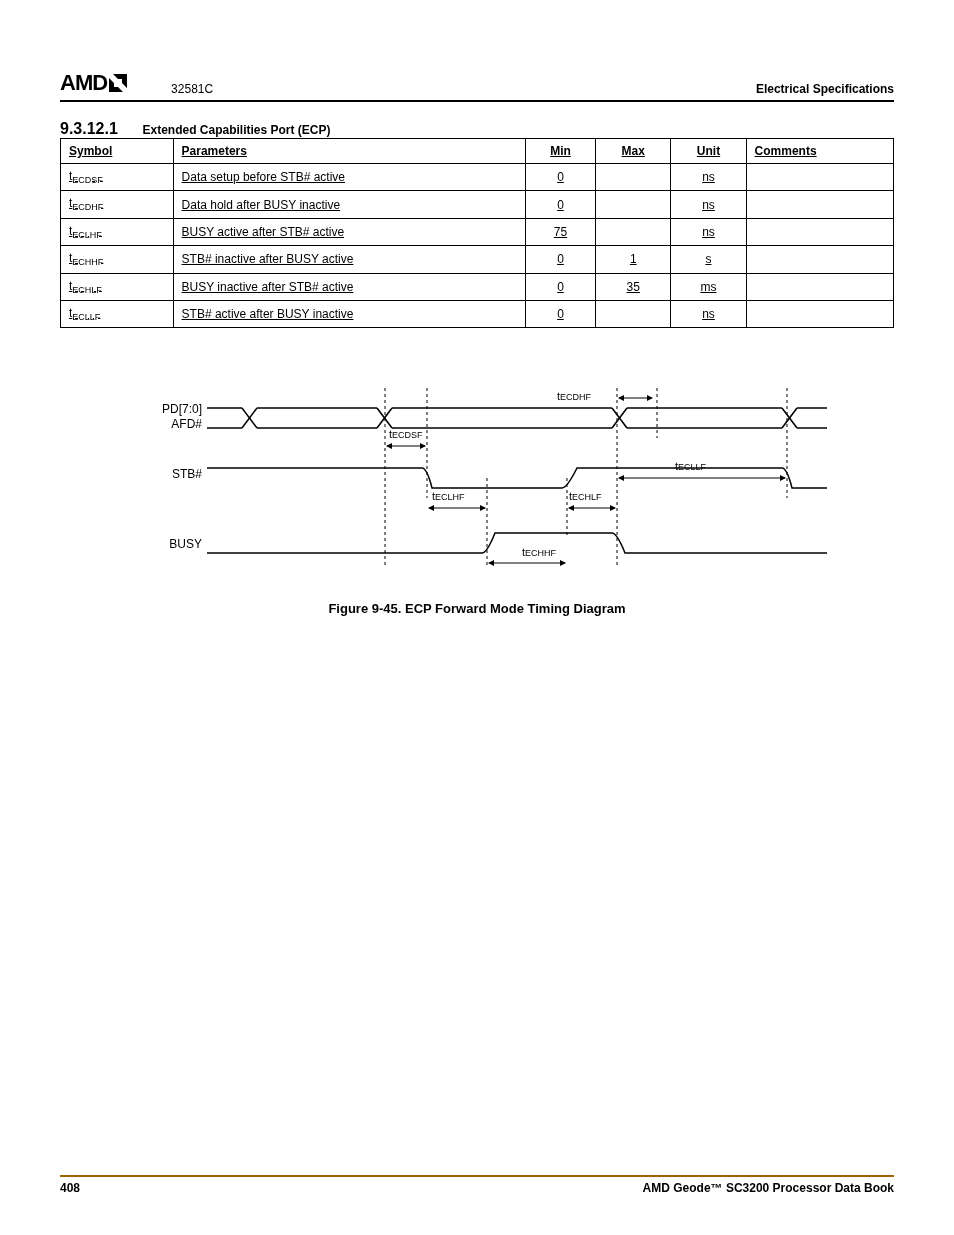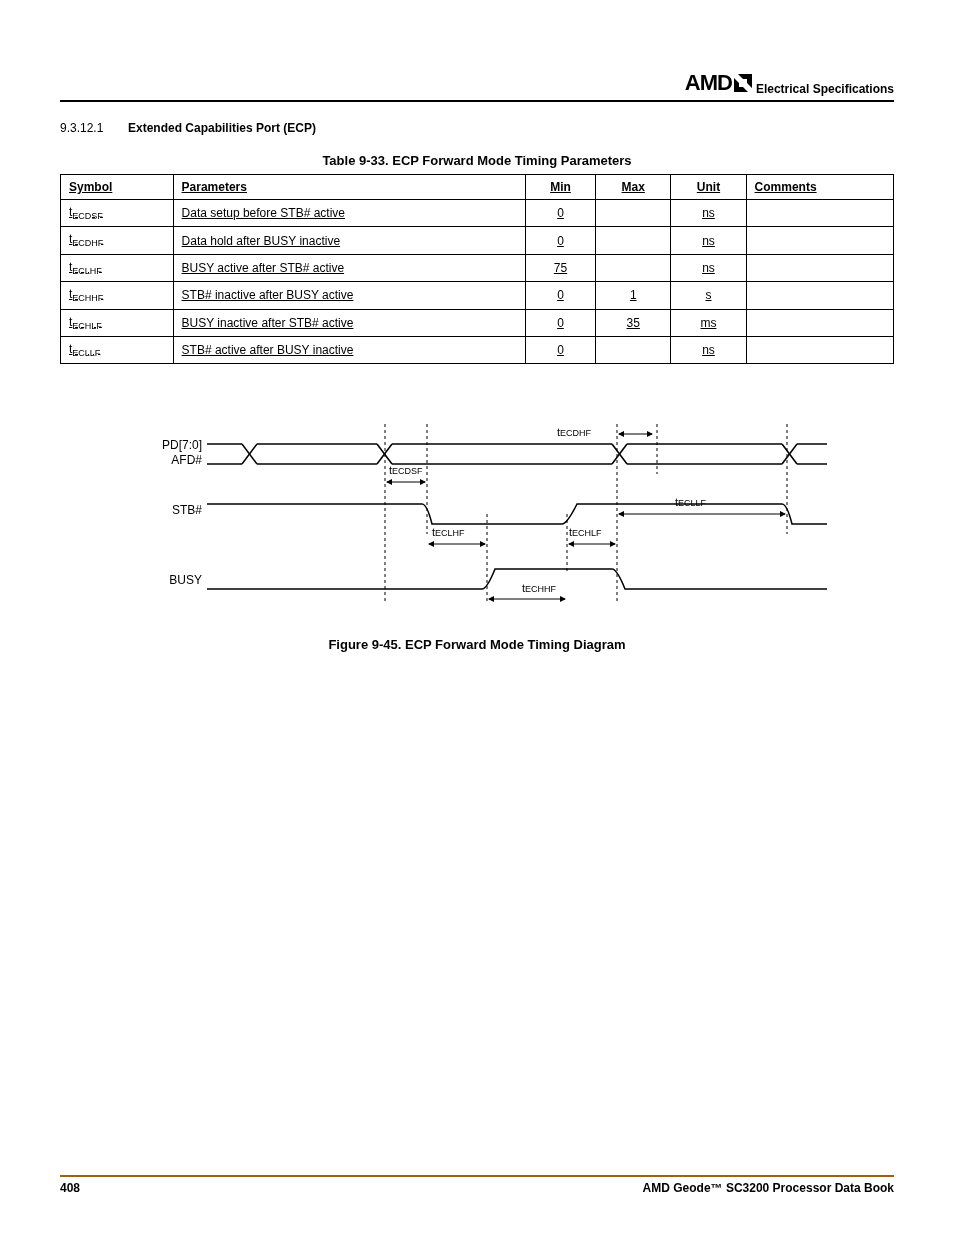--- a/index.html
+++ b/index.html
@@ -28,21 +28,21 @@
   .logo {
     font-weight: 900;
     font-size: 22px;
     letter-spacing: -1px;
     display: flex;
     align-items: center;
   }
   .logo svg { margin-left: 2px; }
   .doc-code { font-size: 12px; margin-left: 40px; flex: 1; }
   .spec-title { font-weight: 700; font-size: 12px; }
-  .section-num { font-weight: 400; font-size: 12px; }
+  .section-num { font-weight: 700; font-size: 16px; }
   .section-title { font-weight: 700; font-size: 12px; margin-left: 21px; }
   .table-caption { font-weight: 700; font-size: 13px; text-align: center; margin: 18px 0 6px; }
   table.params {
     width: 100%;
     border-collapse: collapse;
     font-size: 12px;
     text-decoration: underline;
   }
   table.params th, table.params td {
     border: 1px solid #000;
@@ -78,29 +78,29 @@
 
 <div class="page">
 
   <div class="header-row">
     <div class="logo">
       <span>AMD</span>
       <svg width="22" height="18" viewBox="0 0 22 18">
         <path d="M4 0 H18 V14 L13 9 V5 H9 L4 0 Z M0 4 L5 9 V13 H9 L14 18 H0 Z" fill="#000"></path>
       </svg>
     </div>
+    <div class="doc-code">32581C</div>
     <div class="spec-title">Electrical Specifications</div>
   </div>
 
   <div>
     <span class="section-num">9.3.12.1</span>
     <span class="section-title">Extended Capabilities Port (ECP)</span>
   </div>
 
-  <div class="table-caption">Table 9-33.  ECP Forward Mode Timing Parameters</div>
 
   <table class="params">
     <thead>
       <tr>
         <th>Symbol</th>
         <th>Parameters</th>
         <th class="center">Min</th>
         <th class="center">Max</th>
         <th class="center">Unit</th>
         <th>Comments</th>

